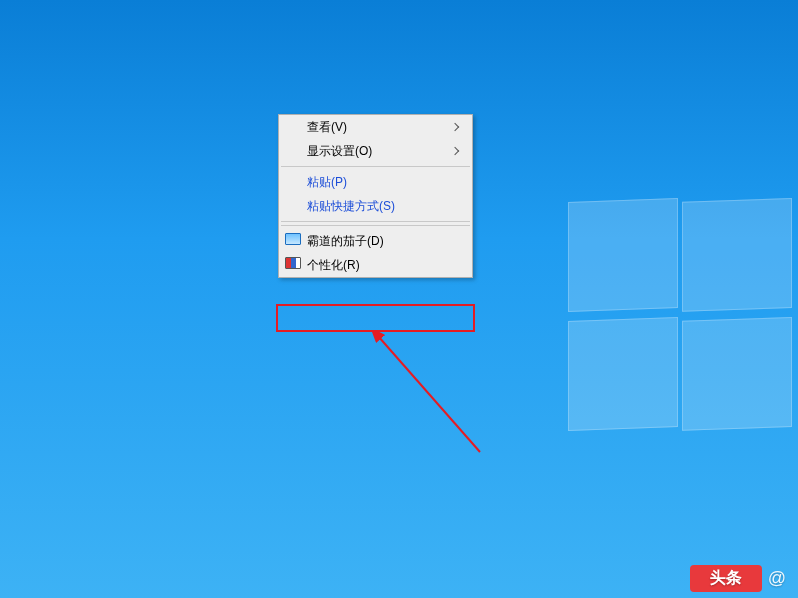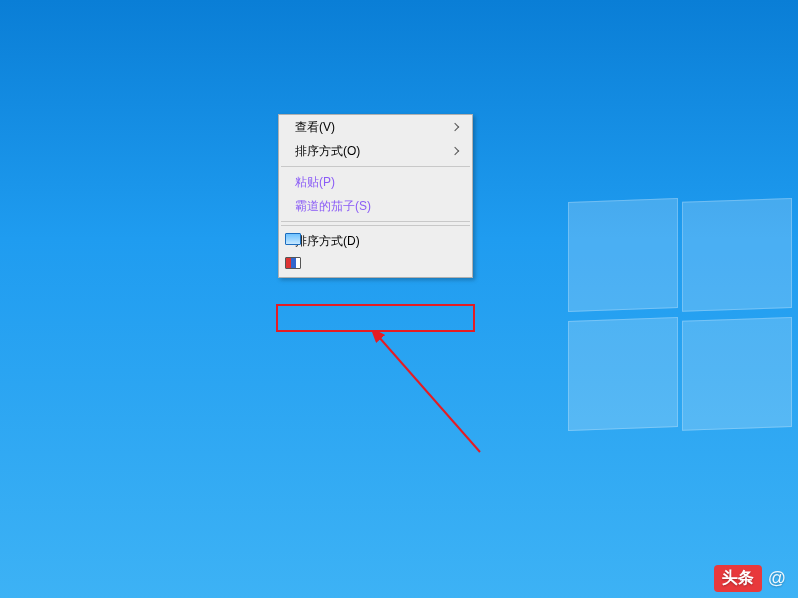--- a/index.html
+++ b/index.html
@@ -43,24 +43,24 @@
     background: #eeeeee;
     border: 1px solid #b0b0b0;
     box-shadow: 2px 2px 4px rgba(0,0,0,0.25);
     font-size: 12px;
     color: #000;
   }
   .menu-item {
     display: flex;
     align-items: center;
     height: 24px;
-    padding: 0 8px 0 16px;
+    padding: 0 8px 0 28px;
     position: relative;
   }
-  .menu-item.disabled { color: #8b5cf6; }
+  .menu-item.disabled { color: #1d4ed8; }
   .menu-item .label { flex: 1; }
   .menu-item .arrow {
     width: 6px; height: 6px;
     border-top: 1px solid #555;
     border-right: 1px solid #555;
     transform: rotate(45deg);
     margin-right: 6px;
   }
   .separator {
     height: 1px;
@@ -108,21 +108,21 @@
     display: flex;
     align-items: center;
     color: #fff;
     font-size: 18px;
     text-shadow: 0 1px 2px rgba(0,0,0,0.3);
   }
   .watermark .brand {
     background: #e8393c;
     color: #fff;
     font-weight: bold;
-    padding: 3px 8px;
+    padding: 3px 20px;
     border-radius: 4px;
     margin-right: 6px;
     font-size: 16px;
   }
   .watermark .at { color: #fff; opacity: 0.9; margin-right: 2px; }
 </style>
 </head>
 <body>
 
 <div class="winlogo">
@@ -132,44 +132,45 @@
     <div class="sq"></div>
 </div>
 
 <div class="context-menu">
 
   <div class="menu-item">
     <span class="label">查看(V)</span>
     <span class="arrow"></span>
   </div>
   <div class="menu-item">
-    <span class="label">排序方式(O)</span>
+    <span class="label">显示设置(O)</span>
     <span class="arrow"></span>
   </div>
 
   <div class="separator"></div>
 
   <div class="menu-item disabled">
     <span class="label">粘贴(P)</span>
   </div>
   <div class="menu-item disabled">
-    <span class="label">霸道的茄子(S)</span>
+    <span class="label">粘贴快捷方式(S)</span>
   </div>
 
   <div class="separator"></div>
 
 
   <div class="separator"></div>
 
   <div class="menu-item">
     <span class="menu-icon icon-display"></span>
-    <span class="label">排序方式(D)</span>
+    <span class="label">霸道的茄子(D)</span>
   </div>
   <div class="menu-item">
     <span class="menu-icon icon-personalize"></span>
+    <span class="label">个性化(R)</span>
   </div>
 </div>
 
 <div class="highlight-box"></div>
 
 <svg class="annotation-arrow" width="120" height="130">
   <defs>
     <marker id="ah" markerWidth="10" markerHeight="10" refX="2" refY="3" orient="auto">
       <path d="M0,0 L0,6 L8,3 z" fill="#e51c23"></path>
     </marker>

